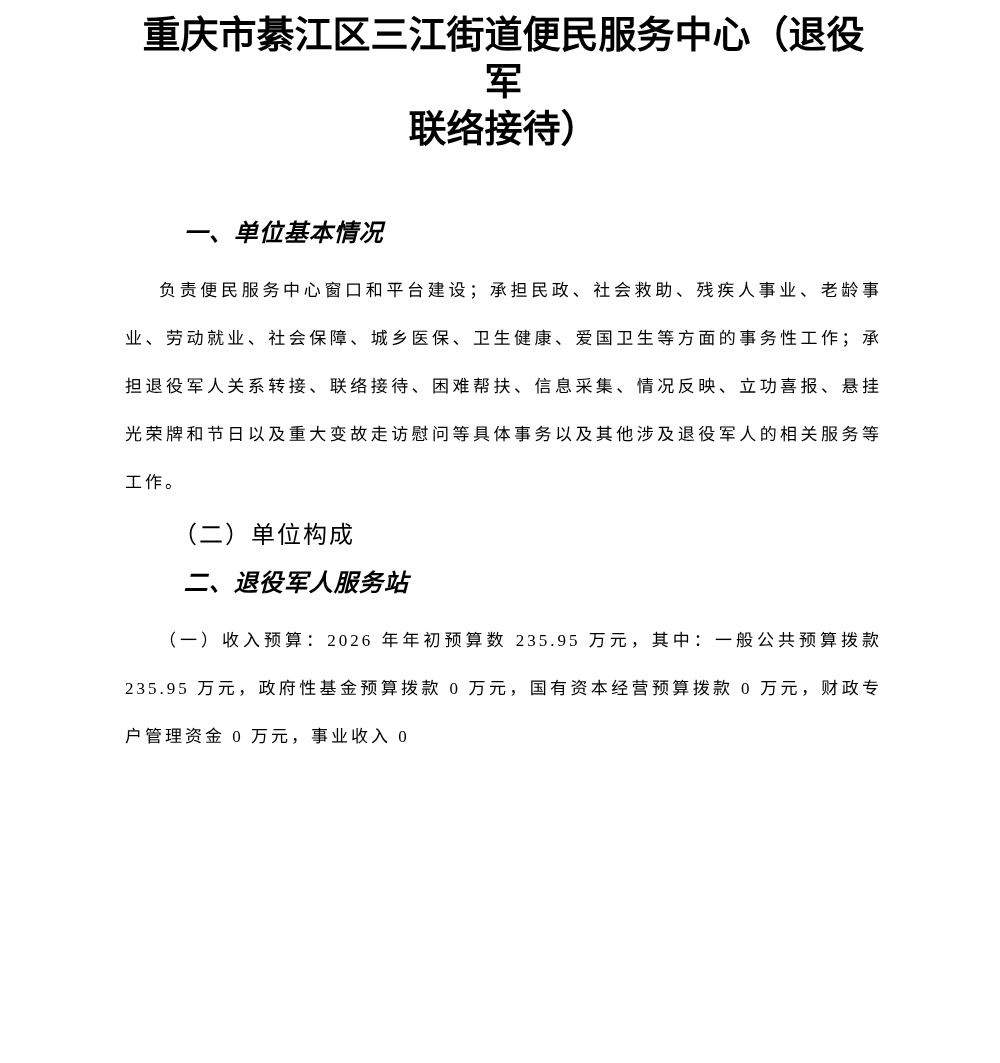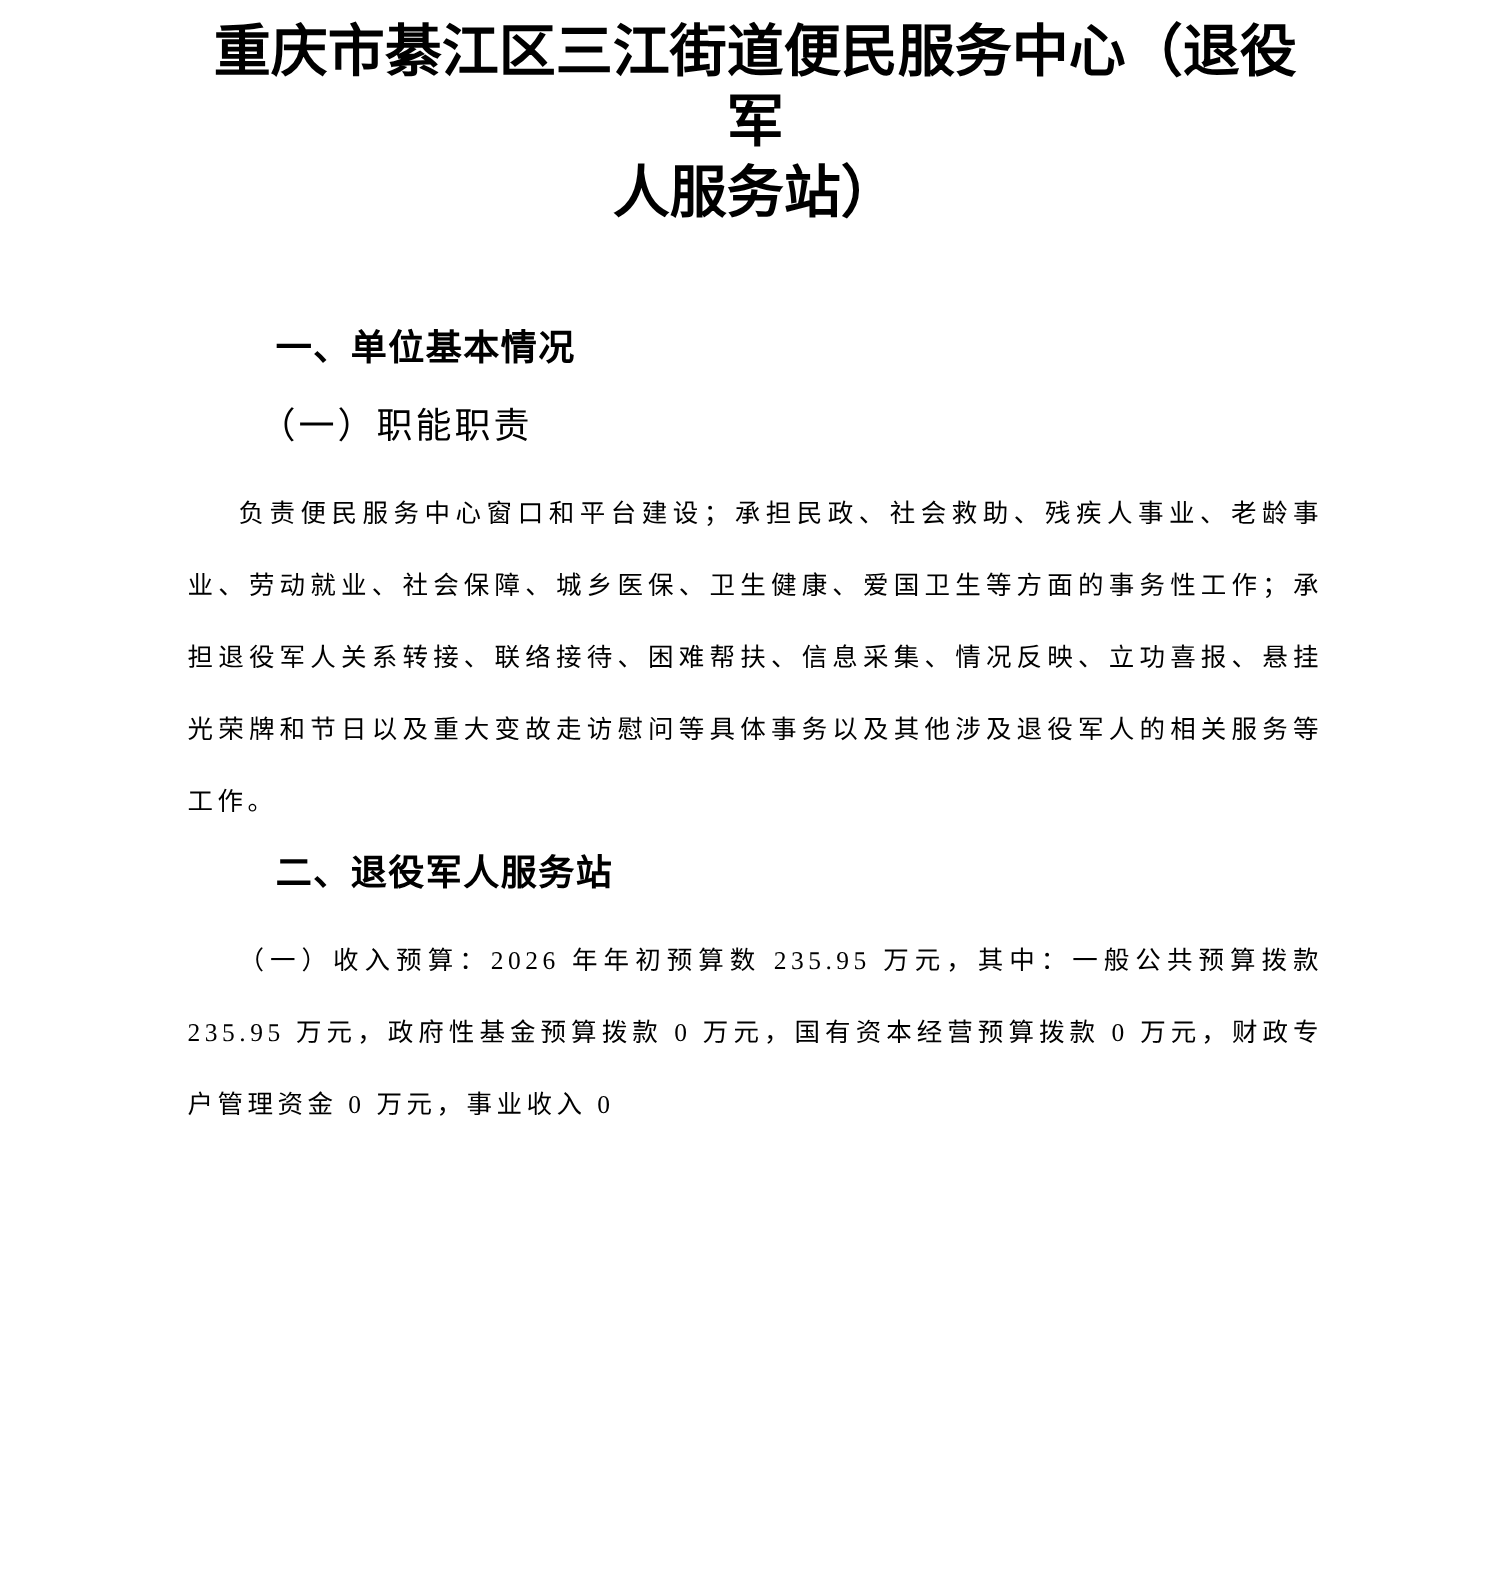--- a/index.html
+++ b/index.html
@@ -30,20 +30,21 @@
     letter-spacing: 0px;
   }
   .h2 {
     font-family: "Liberation Sans", "DejaVu Sans", sans-serif;
     font-weight: 700;
     font-size: 24px;
     line-height: 48px;
     margin: 0;
     text-indent: 2.45em;
     letter-spacing: 1px;
+    font-style: italic;
   }
   .h3 {
     font-family: "Liberation Serif", "DejaVu Serif", serif;
     font-weight: 400;
     font-size: 24px;
     line-height: 48px;
     margin: 4px 0 0 0;
     text-indent: 2em;
     letter-spacing: 2px;
   }
@@ -62,29 +63,29 @@
   }
 </style>
 </head>
 <body>
 
 <div class="page">
   <div class="content">
 
     <h1 class="doc-title">
       <div>重庆市綦江区三江街道便民服务中心（退役军</div>
-      <div>人服务站）</div>
+      <div>联络接待）</div>
     </h1>
 
     <h2 class="h2">一、单位基本情况</h2>
 
-    <h3 class="h3">（一）职能职责</h3>
 
     <p class="para">负责便民服务中心窗口和平台建设；承担民政、社会救助、残疾人事业、老龄事业、劳动就业、社会保障、城乡医保、卫生健康、爱国卫生等方面的事务性工作；承担退役军人关系转接、联络接待、困难帮扶、信息采集、情况反映、立功喜报、悬挂光荣牌和节日以及重大变故走访慰问等具体事务以及其他涉及退役军人的相关服务等工作。</p>
 
+    <h3 class="h3">（二）单位构成</h3>
 
 
     <h2 class="h2">二、退役军人服务站</h2>
 
     <p class="para">（一）收入预算：2026 年年初预算数 235.95 万元，其中：一般公共预算拨款 235.95 万元，政府性基金预算拨款 0 万元，国有资本经营预算拨款 0 万元，财政专户管理资金 0 万元，事业收入 0</p>
 
   </div>
 </div>
 
 </body></html>

